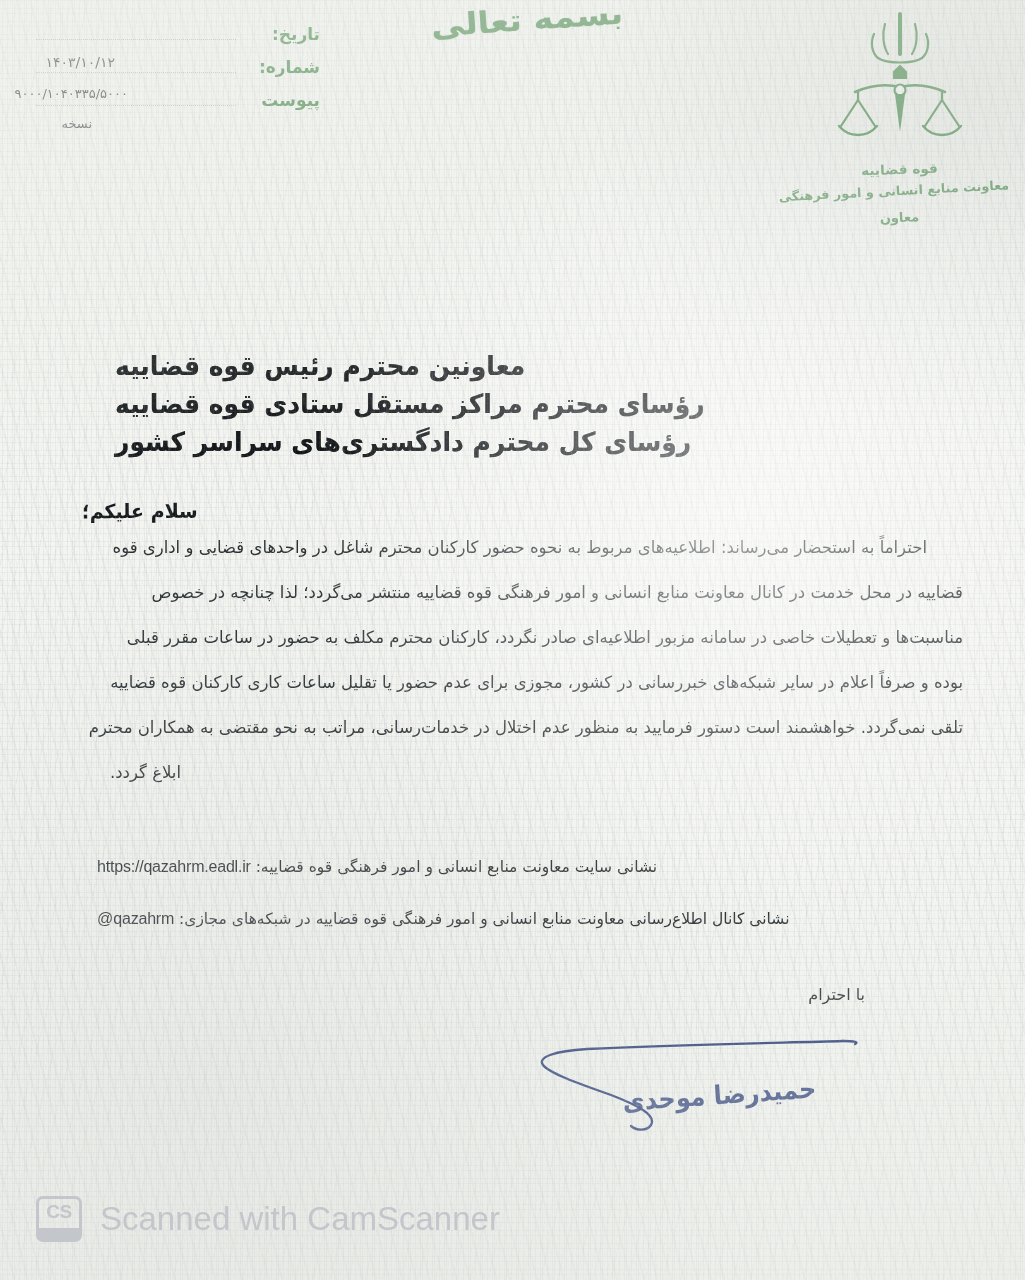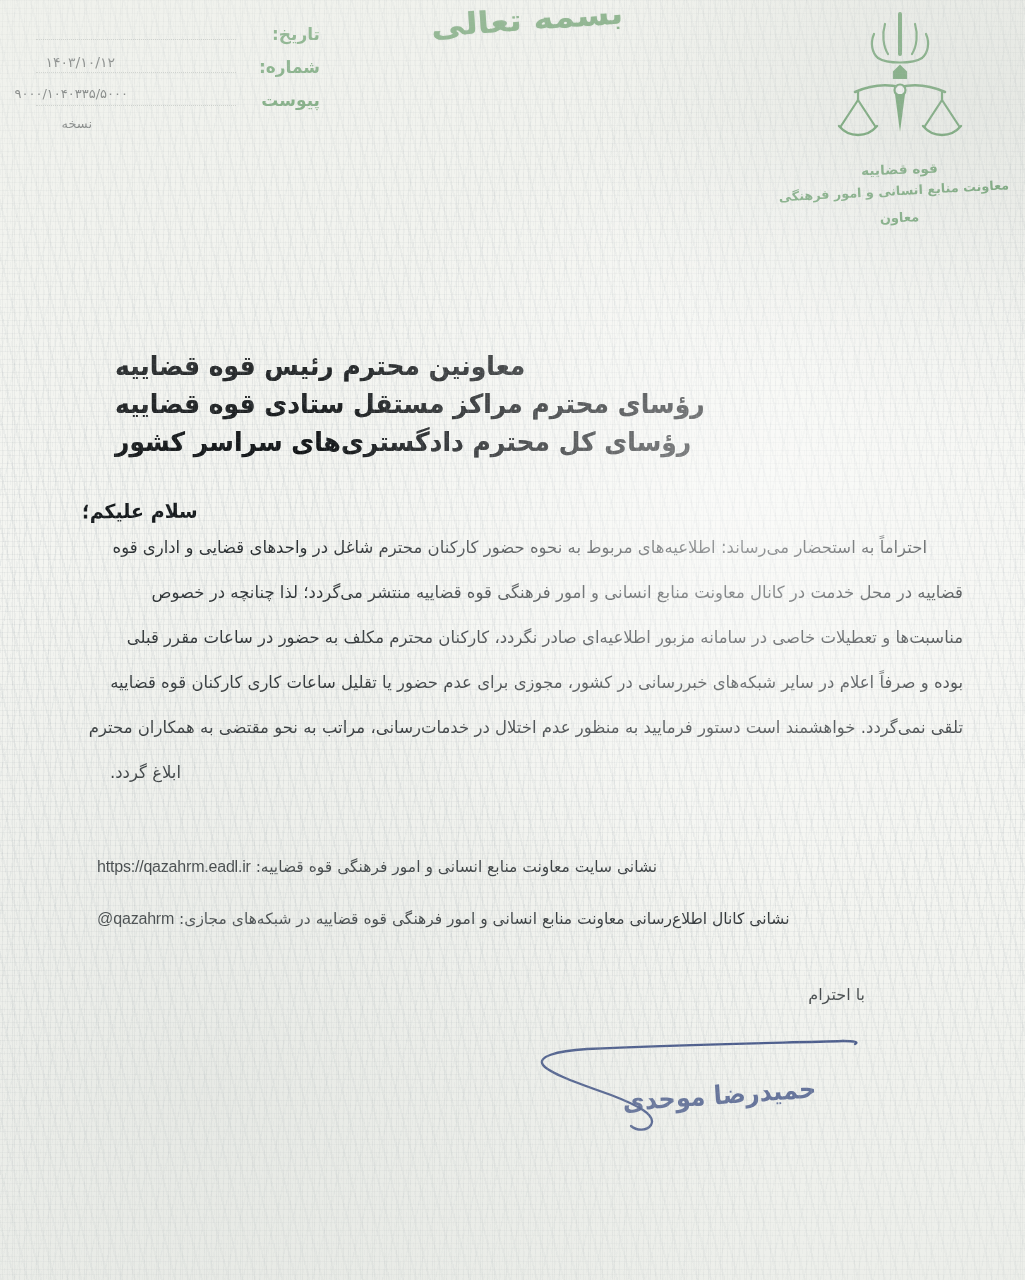--- a/index.html
+++ b/index.html
@@ -401,14 +401,20 @@
       </svg>
       <div id="signature-name">حمیدرضا موحدی</div>
     </div>
 
   </div>
 
   <div id="paper-texture"></div>
   <div id="paper-moire"></div>
   <div id="paper-shading"></div>
 
+  <div id="camscanner">
+    <div id="cs-logo">
+      <div id="cs-logo-text">CS</div>
+    </div>
+    <div id="cs-caption">Scanned with CamScanner</div>
+  </div>
 
 </div>
 
 </body></html>

